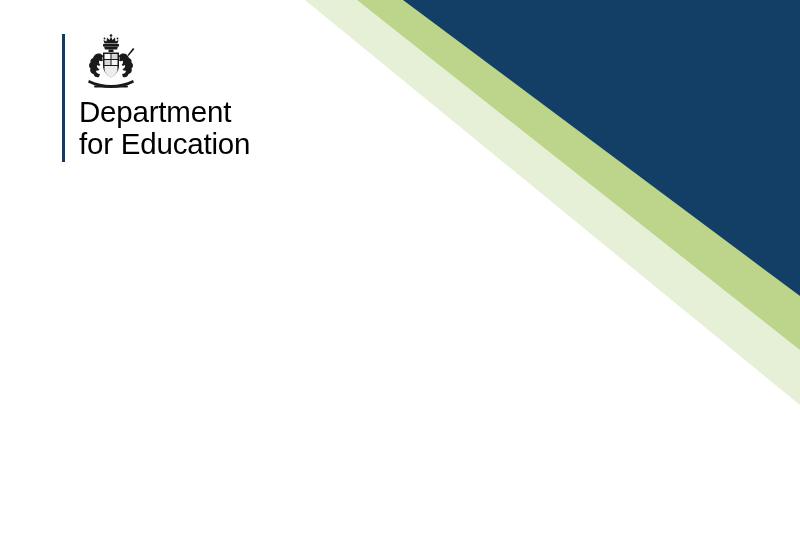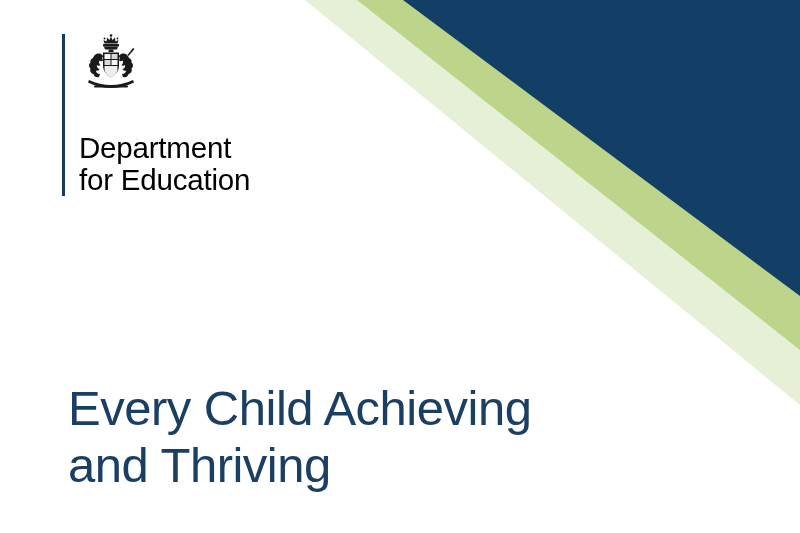--- a/index.html
+++ b/index.html
@@ -45,21 +45,20 @@
     width: 3px;
     background: #16395c;
     margin-right: 14px;
     align-self: stretch;
     min-height: 128px;
   }
   .logo-content {
     display: flex;
     flex-direction: column;
     justify-content: flex-start;
-    gap: 36px;
   }
   .crest {
     width: 60px;
     height: 58px;
     margin-left: 2px;
     margin-bottom: 4px;
     display: block;
   }
   .logo-wordmark {
     color: #000000;
@@ -142,16 +141,14 @@
                    c-15 8 -31 11 -46 11 c-15 0 -31 -3 -46 -11z"></path>
           <rect x="26" y="103" width="68" height="4" rx="2"></rect>
         </g>
       </svg>
 
       <div class="logo-wordmark">Department
 for Education</div>
     </div>
   </div>
 
-  <h1 id="cover-title">Every Child Achieving
-and Thriving</h1>
 
 </div>
 
 </body></html>

